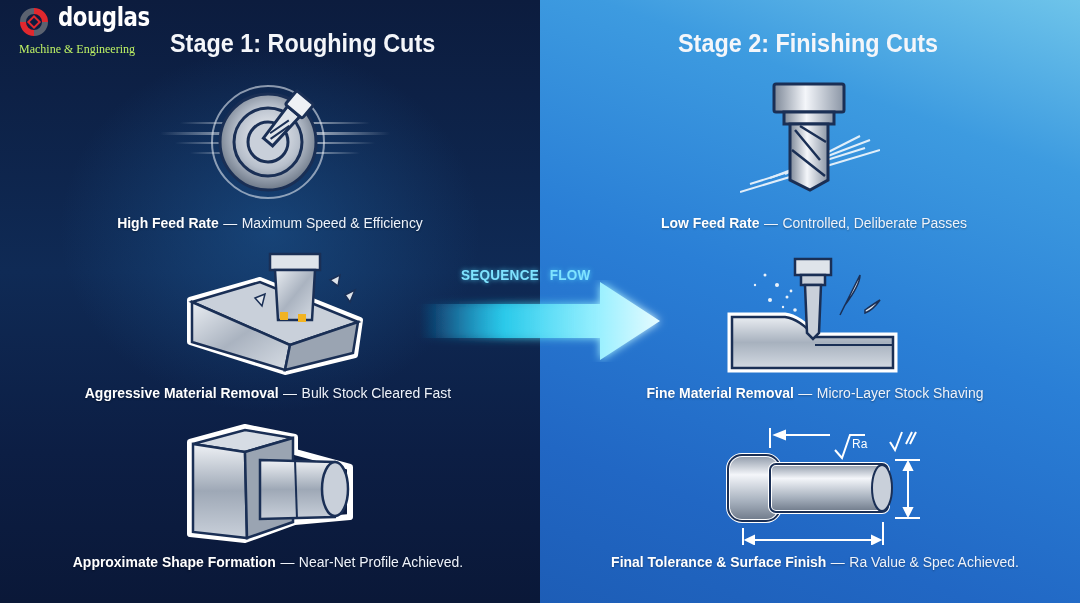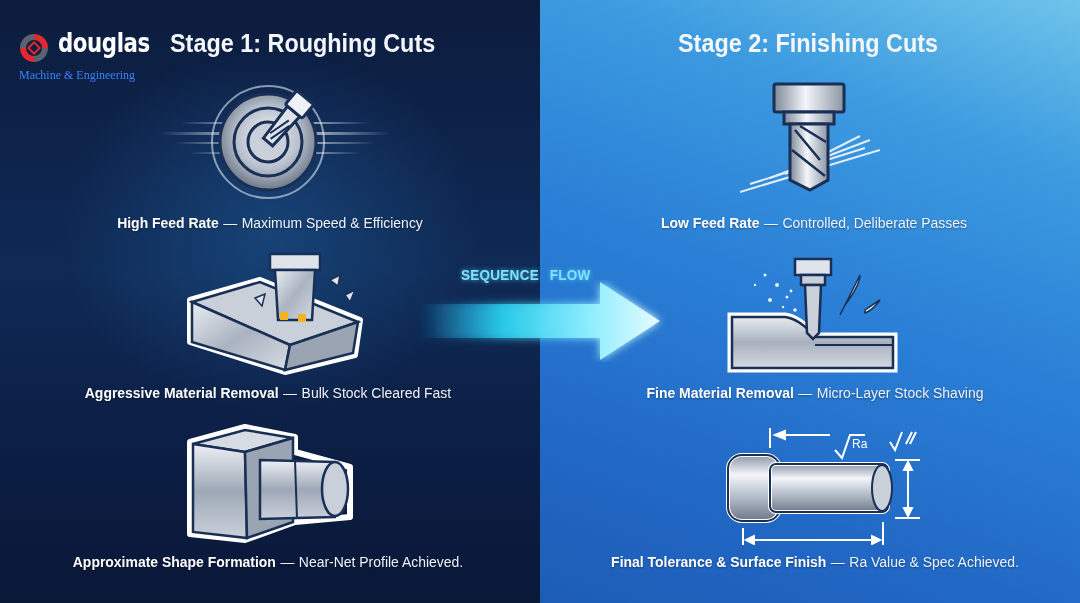--- a/index.html
+++ b/index.html
@@ -13,30 +13,30 @@
       radial-gradient(ellipse 300px 260px at 270px 230px, rgba(30,90,150,0.55), rgba(0,0,0,0) 70%),
       linear-gradient(180deg, #0c1c3e 0%, #0f2a55 45%, #0c1e44 75%, #0a1838 100%);
   }
   .panel-right {
     left: 540px; width: 540px;
     background:
       linear-gradient(200deg, #6ec4ea 0%, #3d9be0 22%, #2a7fd6 50%, #2167c4 80%, #1d5db6 100%);
   }
 
   
-  .logo { position: absolute; left: 18px; top: 30px; width: 130px; height: 56px; }
+  .logo { position: absolute; left: 18px; top: 4px; width: 130px; height: 56px; }
   .logo-mark { position: absolute; left: 0; top: 2px; width: 32px; height: 32px; }
   .logo-word {
     position: absolute; left: 40px; top: -2px;
     font-family: "DejaVu Sans", sans-serif; font-weight: bold; font-size: 26px;
     color: #ffffff; letter-spacing: -0.5px; transform: scaleX(0.82); transform-origin: left;
   }
   .logo-sub {
     position: absolute; left: 1px; top: 38px; white-space: nowrap;
-    font-family: "Liberation Serif", "DejaVu Serif", serif; font-size: 12px; color: #3b82f6;
+    font-family: "Liberation Serif", "DejaVu Serif", serif; font-size: 12px; color: #bef264;
   }
 
   .stage-title {
     position: absolute; top: 28px; font-weight: bold; font-size: 26px; color: #f4f6fa;
     white-space: nowrap; transform: scaleX(0.9); transform-origin: left center;
   }
   .stage-title.s1 { left: 170px; }
   .stage-title.s2 { left: 678px; }
 
   .caption {

